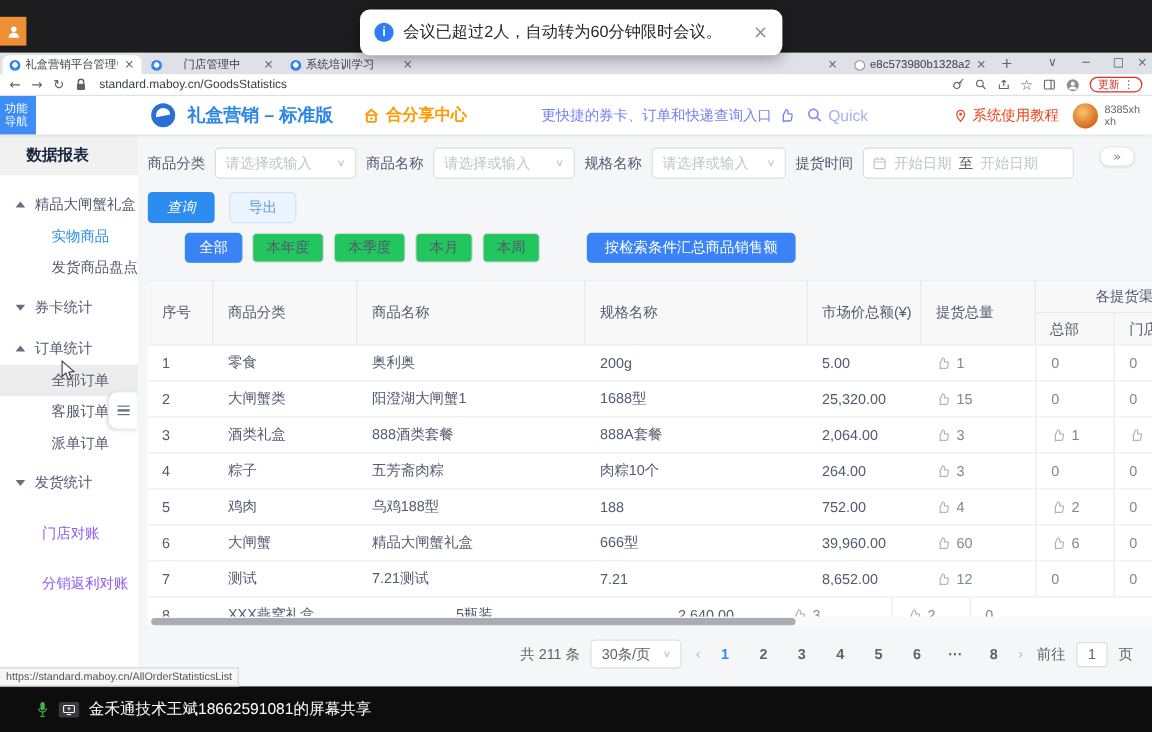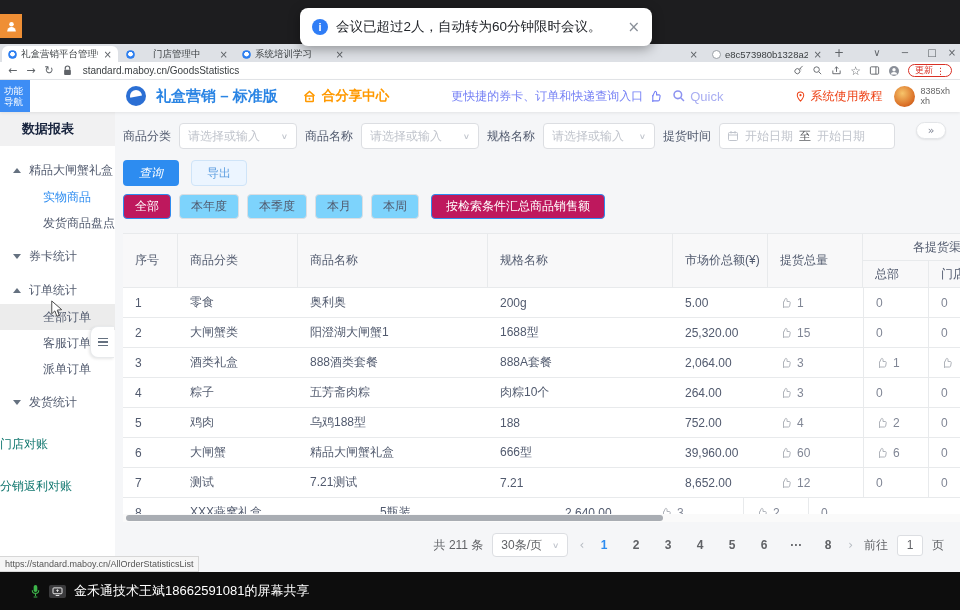--- a/index.html
+++ b/index.html
@@ -61,21 +61,21 @@
 
   .sidebar { width:115px; background:#fff; position:relative; flex:0 0 115px; }
   .sb-title { height:34px; line-height:34px; background:#f1f1f2; font-weight:bold; font-size:13px; color:#17233d; padding-left:22px; margin-bottom:10px; }
   .sb-group { height:28px; display:flex; align-items:center; padding-left:13px; gap:8px; font-size:12px; color:#515a6e; margin-top:6px; }
   .tri { width:0; height:0; }
   .tri.up { border-left:4px solid transparent; border-right:4px solid transparent; border-bottom:5px solid #657180; }
   .tri.down { border-left:4px solid transparent; border-right:4px solid transparent; border-top:5px solid #657180; }
   .sb-child { height:26px; line-height:26px; padding-left:43px; font-size:12px; color:#515a6e; }
   .sb-child.active { color:#2d8cf0; }
   .sb-child.hovered { background:#ececec; }
-  .sb-plain { height:28px; display:flex; align-items:center; font-size:12px; color:#0f766e; margin-top:14px; }
+  .sb-plain { height:28px; display:flex; align-items:center; padding-left:35px; font-size:12px; color:#8b5cf6; margin-top:14px; }
   .drawer-handle { position:absolute; left:90px; top:214px; width:24px; height:32px; background:#fff; border:1px solid #e8eaec;
                    border-right:none; border-radius:8px 0 0 8px; box-shadow:-1px 1px 3px rgba(0,0,0,.1); display:flex; align-items:center; justify-content:center; }
   .drawer-handle .lines { width:10px; }
   .drawer-handle .lines div { height:1.5px; background:#657180; margin:2px 0; }
   .cursor-ptr { position:absolute; left:50px; top:188px; z-index:20; }
 
   
   .content { flex:1; position:relative; padding:10px 0 0 8px; }
   .filters { display:flex; align-items:center; gap:8px; height:28px; }
   .f-label { font-size:12px; color:#515a6e; white-space:nowrap; }
@@ -86,22 +86,22 @@
             padding:0 7px; gap:6px; color:#c0c4cc; font-size:12px; }
   .f-date .to { color:#606266; }
   .expand-pill { position:absolute; right:14px; top:10px; width:30px; height:17px; background:#fff; border:1px solid #e3e5e8;
                  border-radius:9px; color:#808695; font-size:11px; text-align:center; line-height:15px; box-shadow:0 1px 2px rgba(0,0,0,.08); }
   .btn-row { display:flex; gap:12px; margin-top:10px; }
   .btn { height:26px; border-radius:4px; font-size:12px; padding:0 15px; display:flex; align-items:center; border:1px solid transparent; }
   .btn-primary { background:#2d8cf0; color:#fff;font-style:italic; }
   .btn-export { background:#ecf5ff; color:#5e9fe0; border-color:#cfe4f8; }
   .time-row { display:flex; gap:8px; margin-top:8px; align-items:center; }
   .tbtn { height:25px; border-radius:4px; font-size:12px; padding:0 11px; display:flex; align-items:center;
-          background:#7dd3fc; border:1px solid #dcdee2; color:#515a6e; }
-  .tbtn.active { background:#be185d; border-color:#2d8cf0; color:#fff; }
+          background:#22c55e; border:1px solid #dcdee2; color:#515a6e; }
+  .tbtn.active { background:#3b82f6; border-color:#2d8cf0; color:#fff;margin-left:31px; }
   .tbtn-summary { margin-left:4px; background:#2d8cf0; border-color:#2d8cf0; color:#fff; padding:0 14px; }
 
   
   .table-wrap { position:relative; margin-top:14px; width:837px; height:281px; overflow:hidden; background:#fff; border-top:1px solid #e8eaec; }
   .tbl { width:900px; }
   .thead { display:flex; height:54px; background:#f8f8f9; border-bottom:1px solid #e8eaec; color:#515a6e; }
   .th { display:flex; align-items:center; padding-left:12px; border-right:1px solid #e8eaec; font-size:12px; }
   .thgroup { width:160px; display:flex; flex-direction:column; }
   .thgroup .gtop { height:27px; border-bottom:1px solid #e8eaec; display:flex; align-items:center; justify-content:center; font-size:12px; }
   .thgroup .gbot { display:flex; flex:1; }

